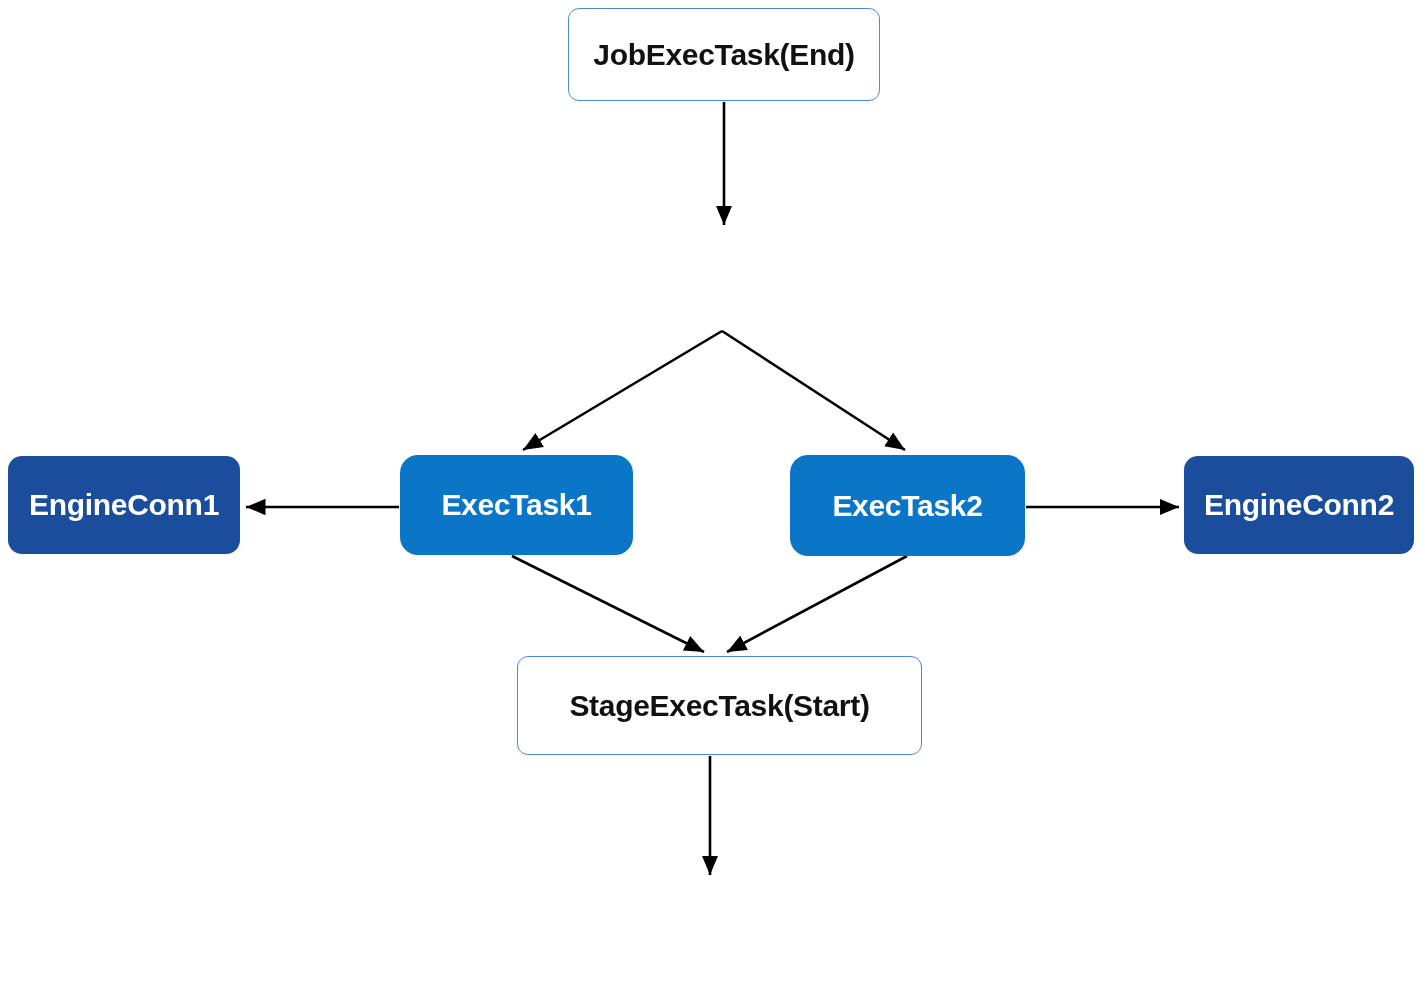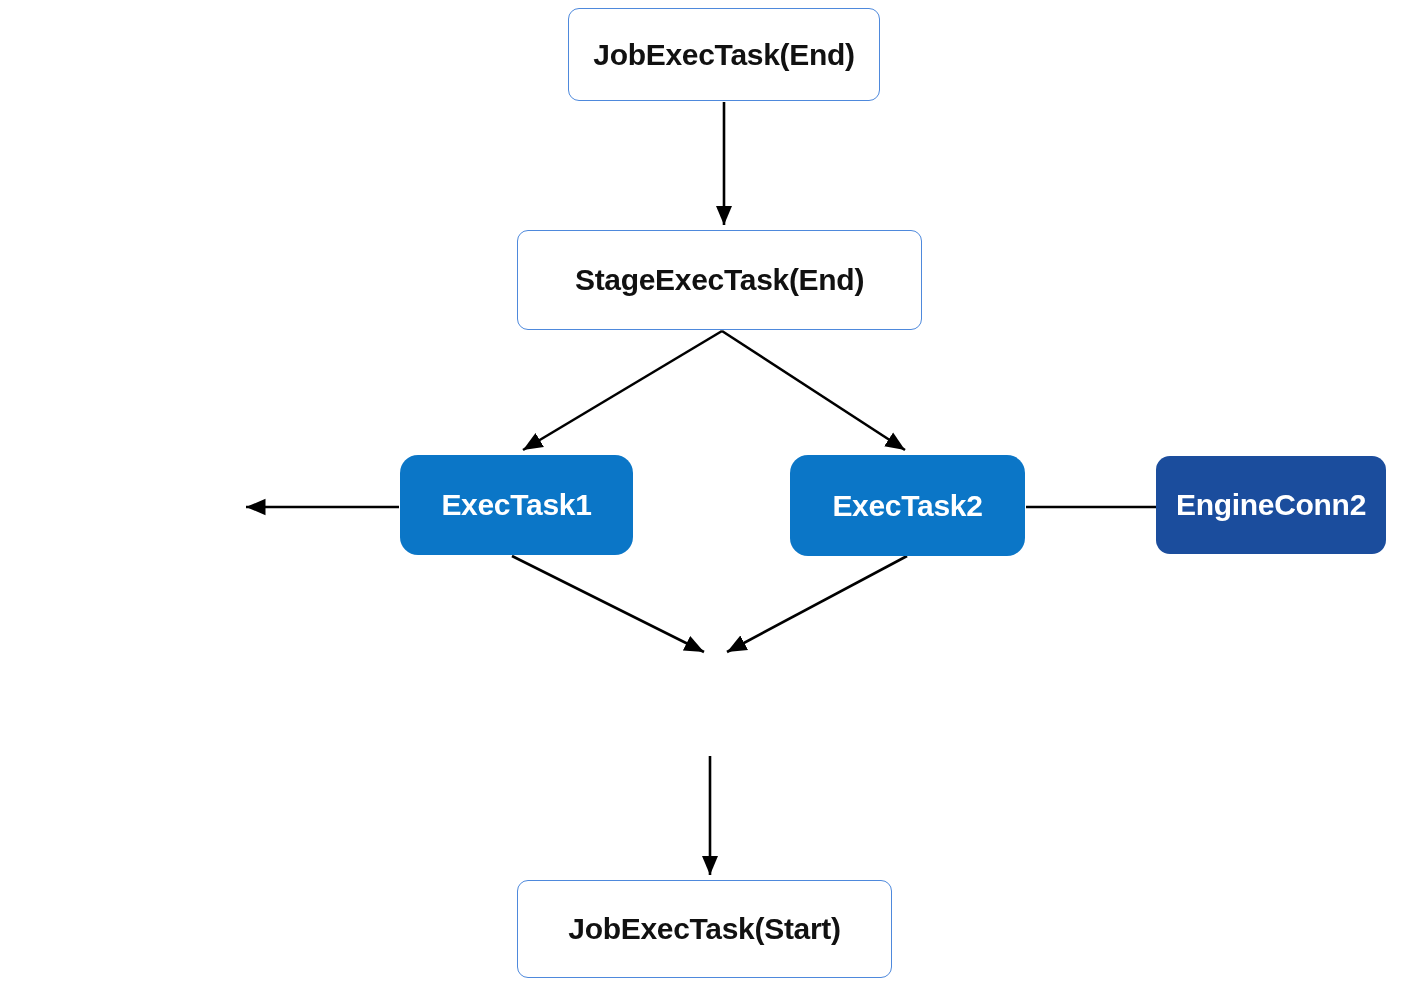--- a/index.html
+++ b/index.html
@@ -68,35 +68,35 @@
     <line x1="1026" y1="507" x2="1179" y2="507" marker-end="url(#ah)"></line>
     <line x1="512" y1="556" x2="704" y2="652" marker-end="url(#ah)"></line>
     <line x1="907" y1="556" x2="727" y2="652" marker-end="url(#ah)"></line>
     <line x1="710" y1="756" x2="710" y2="875" marker-end="url(#ah)"></line>
   </svg>
 
   <div class="node light" style="left:568px;top:8px;width:312px;height:93px">
     <span class="node-label">JobExecTask(End)</span>
   </div>
 
-  <div class="node light" style="left:517px;top:230px;width:405px;height:100px">
-    <span class="node-label">StageExecTask(End)</span>
+
+  <div class="node dark" style="left:8px;top:456px;width:232px;height:98px">
+    <span class="node-label">EngineConn1</span>
   </div>
-
 
   <div class="node primary" style="left:400px;top:455px;width:233px;height:100px">
     <span class="node-label">ExecTask1</span>
   </div>
 
   <div class="node primary" style="left:790px;top:455px;width:235px;height:101px">
     <span class="node-label">ExecTask2</span>
   </div>
 
-  <div class="node dark" style="left:1156px;top:456px;width:230px;height:98px">
+  <div class="node dark" style="left:1184px;top:456px;width:230px;height:98px">
     <span class="node-label">EngineConn2</span>
   </div>
 
+  <div class="node light" style="left:517px;top:656px;width:405px;height:99px">
+    <span class="node-label">StageExecTask(Start)</span>
+  </div>
 
-  <div class="node light" style="left:517px;top:880px;width:375px;height:98px">
-    <span class="node-label">JobExecTask(Start)</span>
-  </div>
 
 </div>
 
 </body></html>

